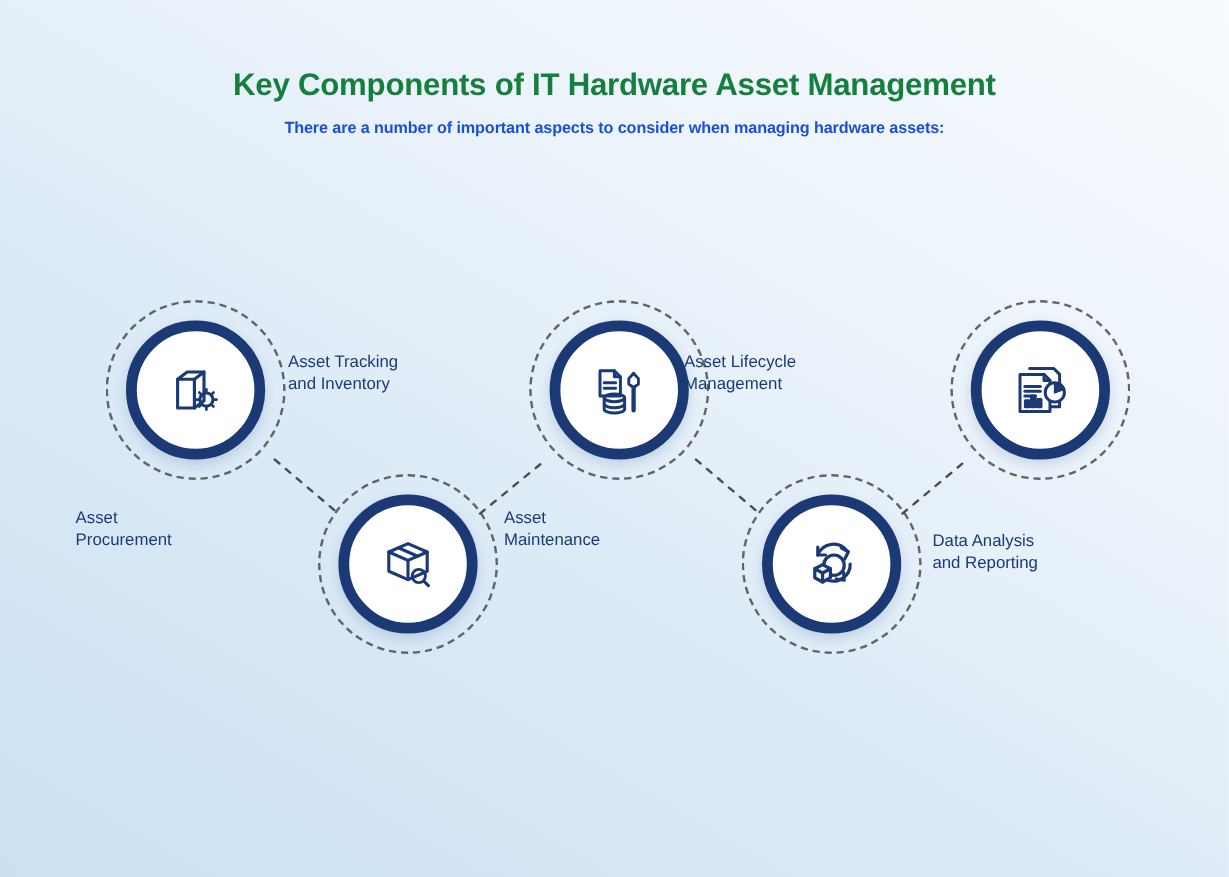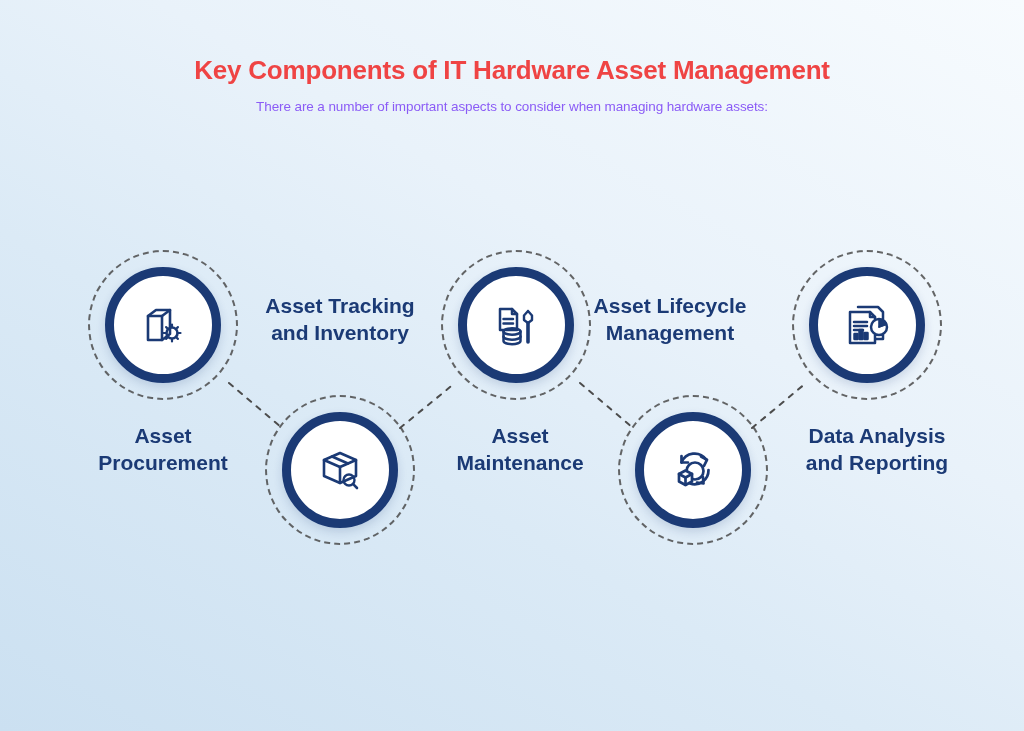--- a/index.html
+++ b/index.html
@@ -21,29 +21,29 @@
   #header {
     position: absolute;
     top: 56px;
     left: 0;
     width: 1024px;
     text-align: center;
   }
   #title {
     font-size: 26px;
     font-weight: bold;
-    color: #ef4444;
+    color: #15803d;
     letter-spacing: -0.2px;
     line-height: 1.15;
   }
   #subtitle {
     margin-top: 13px;
     font-size: 13.5px;
-    font-weight: normal;
-    color: #8b5cf6;
+    font-weight: bold;
+    color: #1d4ed8;
     letter-spacing: -0.1px;
   }
   #connectors {
     position: absolute;
     top: 0;
     left: 0;
     width: 1024px;
     height: 731px;
   }
   .node {
@@ -82,25 +82,24 @@
     height: 52px;
     display: flex;
     align-items: center;
     justify-content: center;
   }
   .icon-holder svg {
     display: block;
   }
   .label {
     position: absolute;
-    font-size: 21px;
-    font-weight: bold;
+    font-size: 14px;
+    font-weight: normal;
     color: #1b3a75;
     line-height: 1.28;
-    text-align: center;
     white-space: pre-line;
   }
 </style>
 </head>
 <body>
 
 <div id="infographic">
 
   <div id="header">
     <div id="title">Key Components of IT Hardware Asset Management</div>
@@ -204,16 +203,16 @@
           <path d="M12.5 39 L12.5 34 L15.5 34 L15.5 39 Z" fill="#1b3a75"></path>
           <path d="M17.5 39 L17.5 30 L20.5 30 L20.5 39 Z" fill="#1b3a75"></path>
           <path d="M22.5 39 L22.5 33 L25.5 33 L25.5 39 Z" fill="#1b3a75"></path>
           <circle cx="37" cy="27" r="8" fill="#ffffff"></circle>
           <path d="M37 27 L37 19 A8 8 0 0 1 44.4 24.2 Z" fill="#1b3a75" stroke-width="1.6"></path>
           <path d="M37 27 L44.4 24.2" stroke-width="1.6"></path>
         </svg>
       </div>
     </div>
   </div>
-  <div class="label" style="left:777px; top:423px; width:200px;">Data Analysis
+  <div class="label" style="left:777px; top:442px; width:200px;">Data Analysis
 and Reporting</div>
 
 </div>
 
 </body></html>

